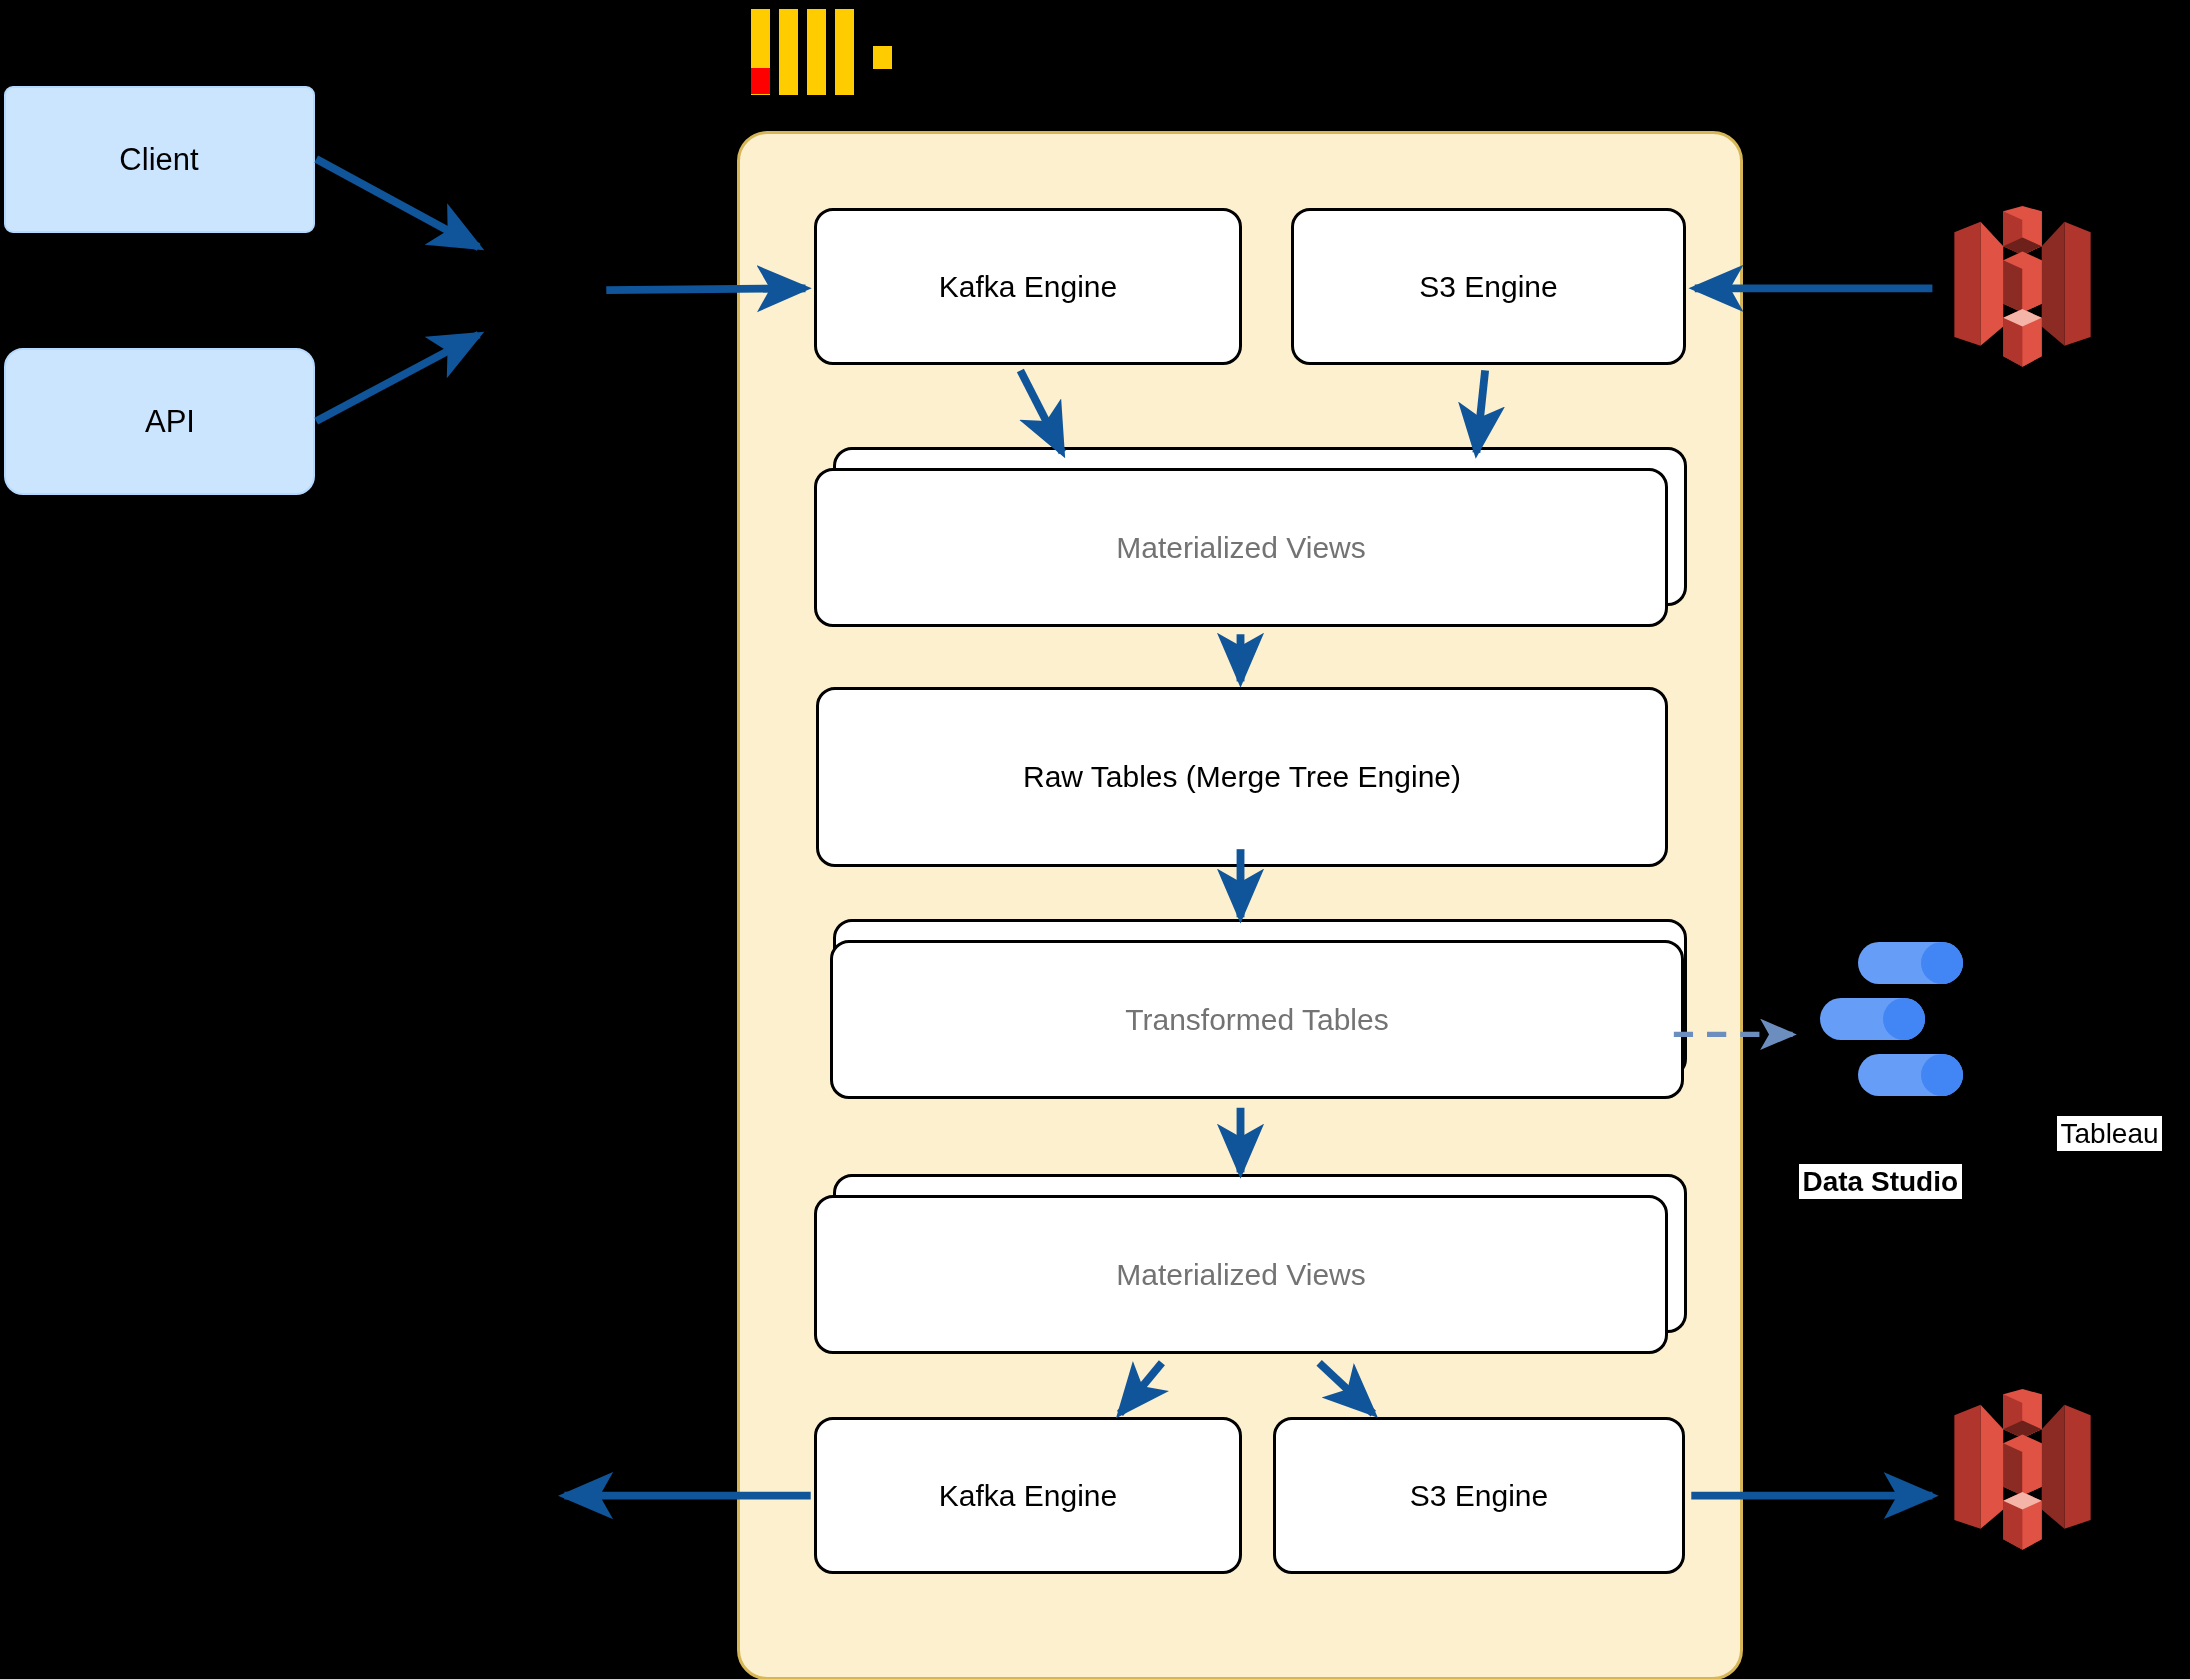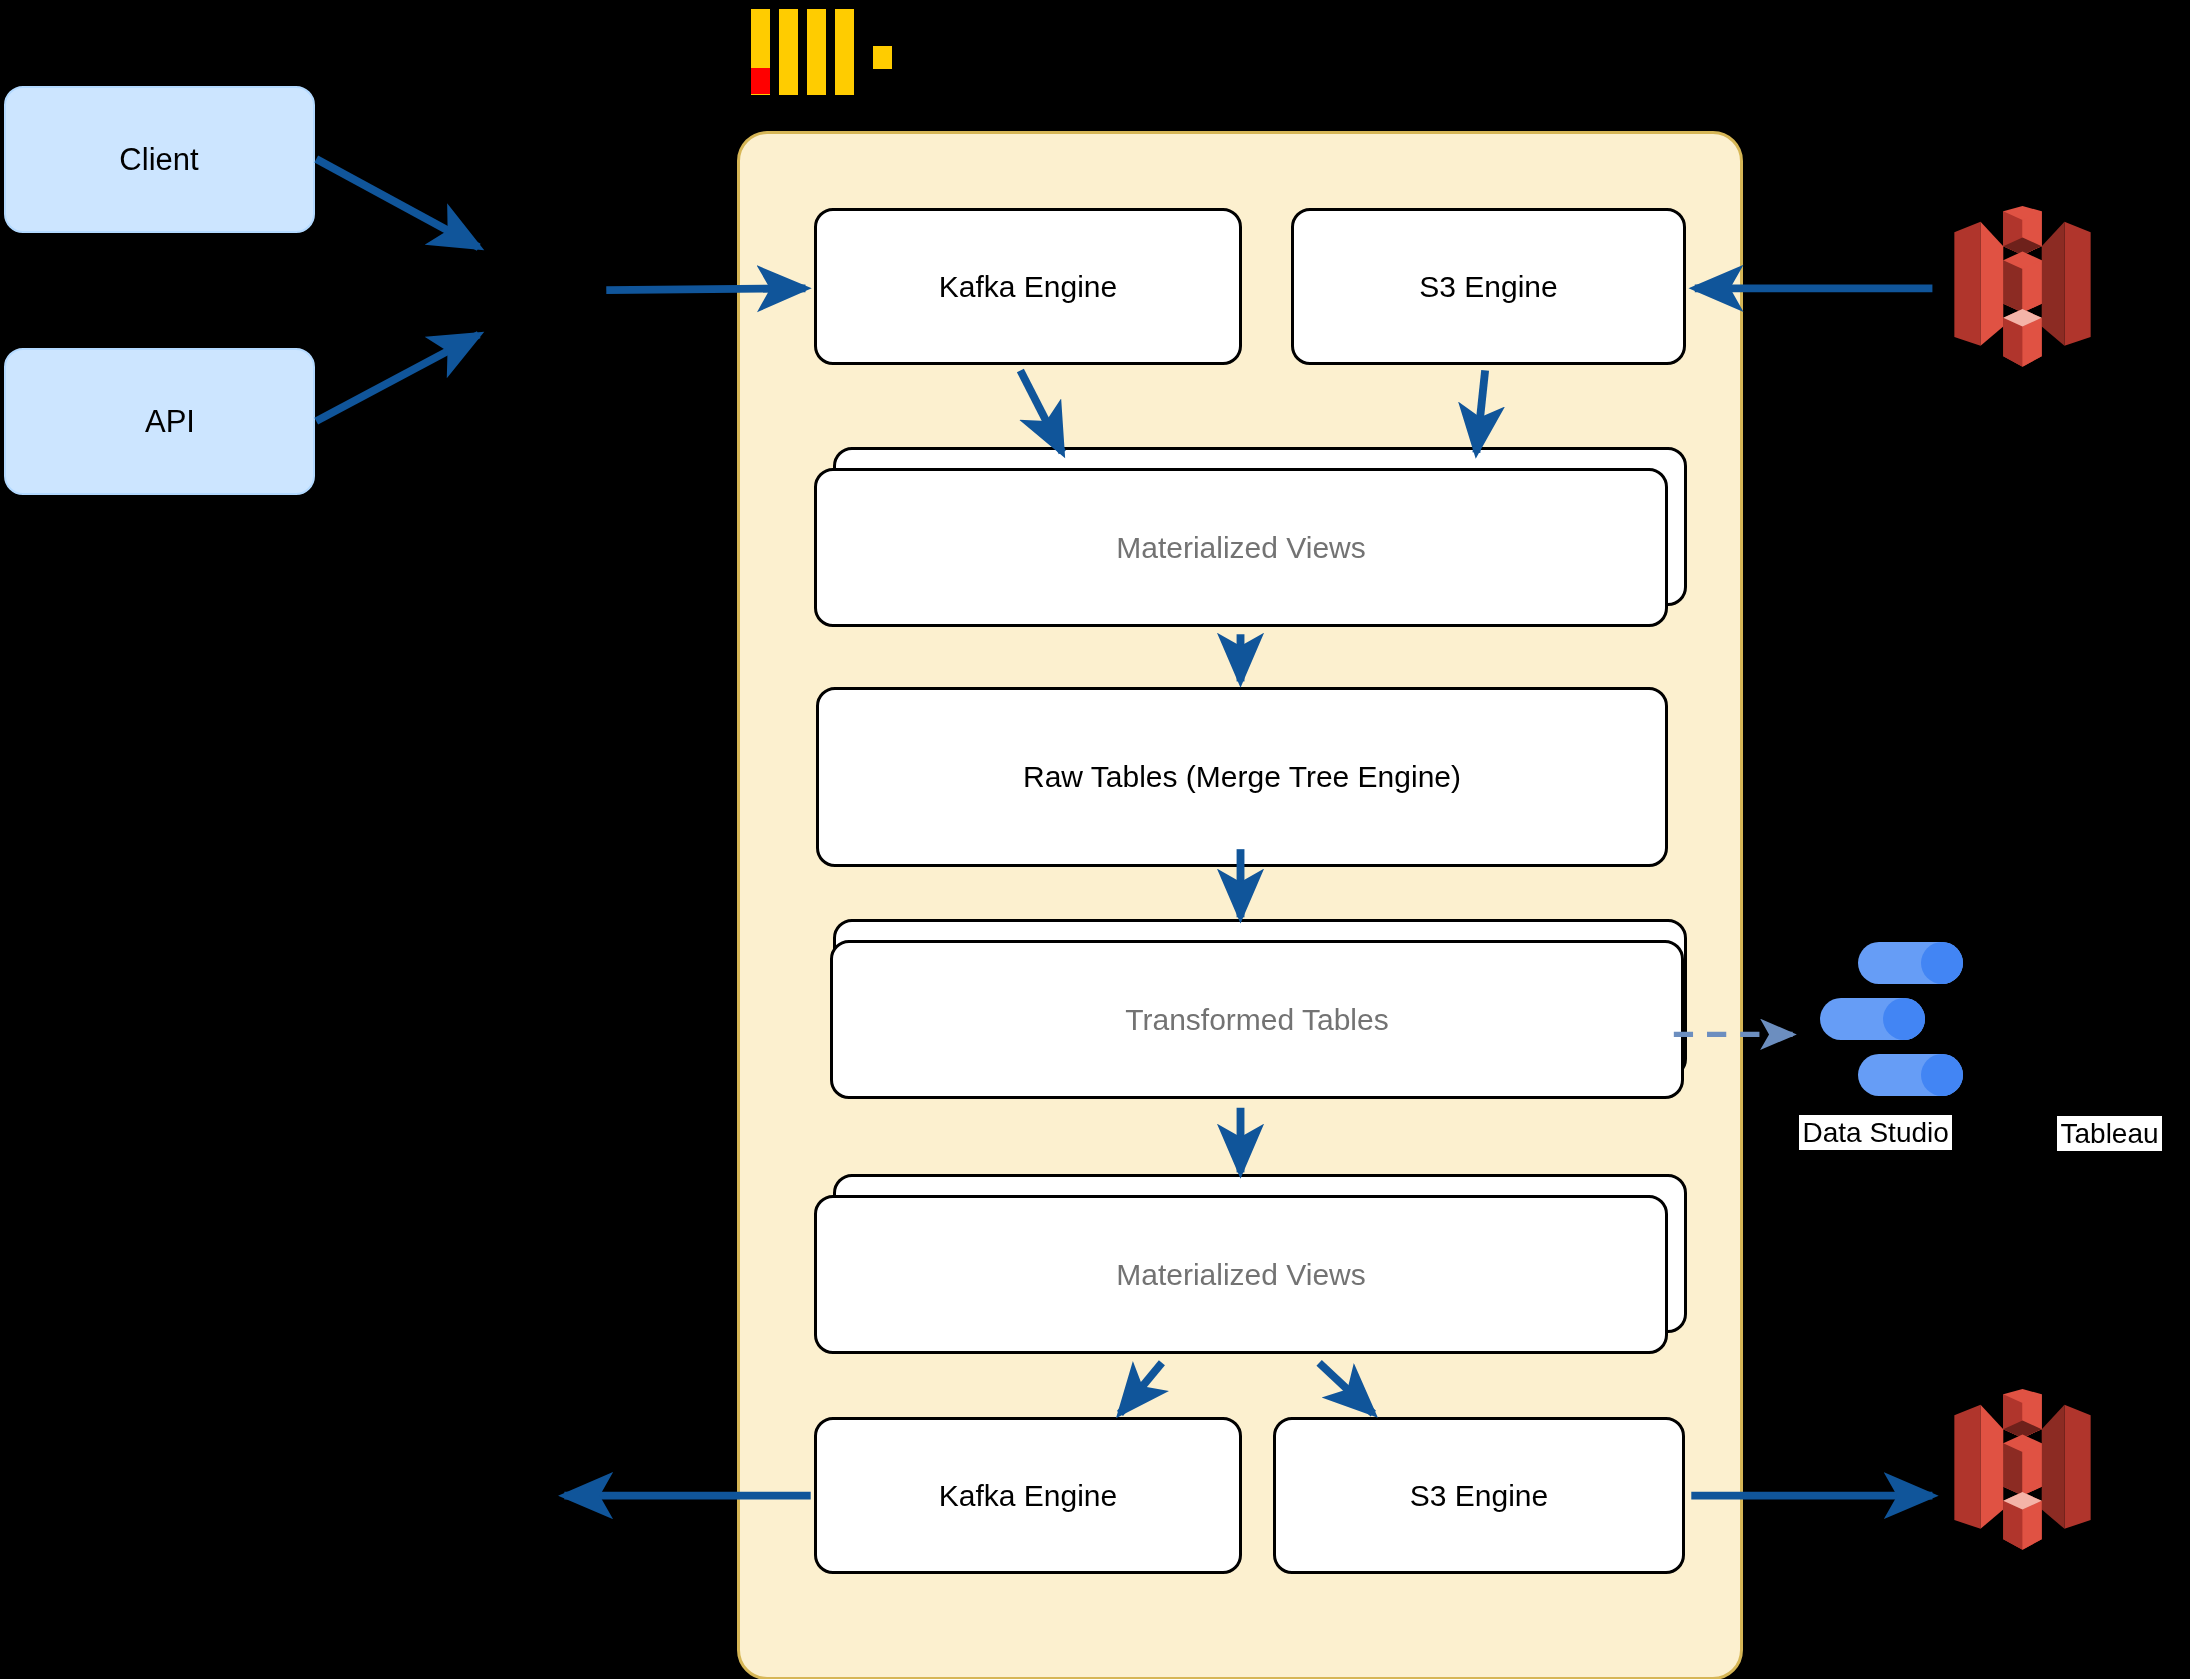--- a/index.html
+++ b/index.html
@@ -130,21 +130,21 @@
     <div class="ch-bar" style="left:0px;  top:0px; width:19px; height:86px;"></div>
     <div class="ch-bar-red" style="left:0px; top:59px; width:19px; height:26px;"></div>
     <div class="ch-bar" style="left:28px; top:0px; width:19px; height:86px;"></div>
     <div class="ch-bar" style="left:56px; top:0px; width:19px; height:86px;"></div>
     <div class="ch-bar" style="left:84px; top:0px; width:19px; height:86px;"></div>
     <div class="ch-bar" style="left:122px; top:37px; width:19px; height:23px;"></div>
   </div>
 
   <div id="ch-container" class="abs" style="left:737px; top:131px; width:1006px; height:1549px;"></div>
 
-  <div class="src-box abs" style="left:3.5px; top:86px; width:311px; height:147px;">
+  <div class="src-box abs" style="left:3.5px; top:86px; width:311px; height:147px;border-radius:9px;">
     <span>Client</span>
   </div>
 
   <div class="src-box abs" style="left:3.5px; top:348px; width:311px; height:147px;padding-left:22px;">
     <span>API</span>
   </div>
 
   <div class="node abs" style="left:814px; top:208px; width:428px; height:157px;">
     <span>Kafka Engine</span>
   </div>
@@ -229,21 +229,21 @@
 
   <div class="ds-logo" style="left:1799px; top:935px; width:175px; height:157px;">
     <div class="ds-pill" style="left:59px;  top:7px;   width:105px; height:42px;"></div>
     <div class="ds-dot" style="left:122px; top:7px;   width:42px;  height:42px;"></div>
     <div class="ds-pill" style="left:21px;  top:63px;  width:105px; height:42px;"></div>
     <div class="ds-dot" style="left:84px;  top:63px;  width:42px;  height:42px;"></div>
     <div class="ds-pill" style="left:59px;  top:119px; width:105px; height:42px;"></div>
     <div class="ds-dot" style="left:122px; top:119px; width:42px;  height:42px;"></div>
   </div>
 
-  <div class="chip-label" style="left:1799px; top:1115px;">Data Studio</div>
+  <div class="chip-label" style="left:1799px; top:1164px;font-weight:bold;">Data Studio</div>
 
   <div class="chip-label" style="left:2044px; top:1116px;margin-left:13px;">Tableau</div>
 
   <svg id="edges" viewBox="0 0 2508 1923">
     <defs>
       <marker id="ah" markerWidth="8" markerHeight="8" refX="6.2" refY="3" orient="auto" markerUnits="strokeWidth">
         <path d="M0,0 L7,3 L0,6 L1.7,3 Z" fill="#10559A"></path>
       </marker>
       <marker id="ah-dash" markerWidth="8" markerHeight="8" refX="6.2" refY="3" orient="auto" markerUnits="strokeWidth">
         <path d="M0,0 L7,3 L0,6 L1.7,3 Z" fill="#6C8EBF"></path>

